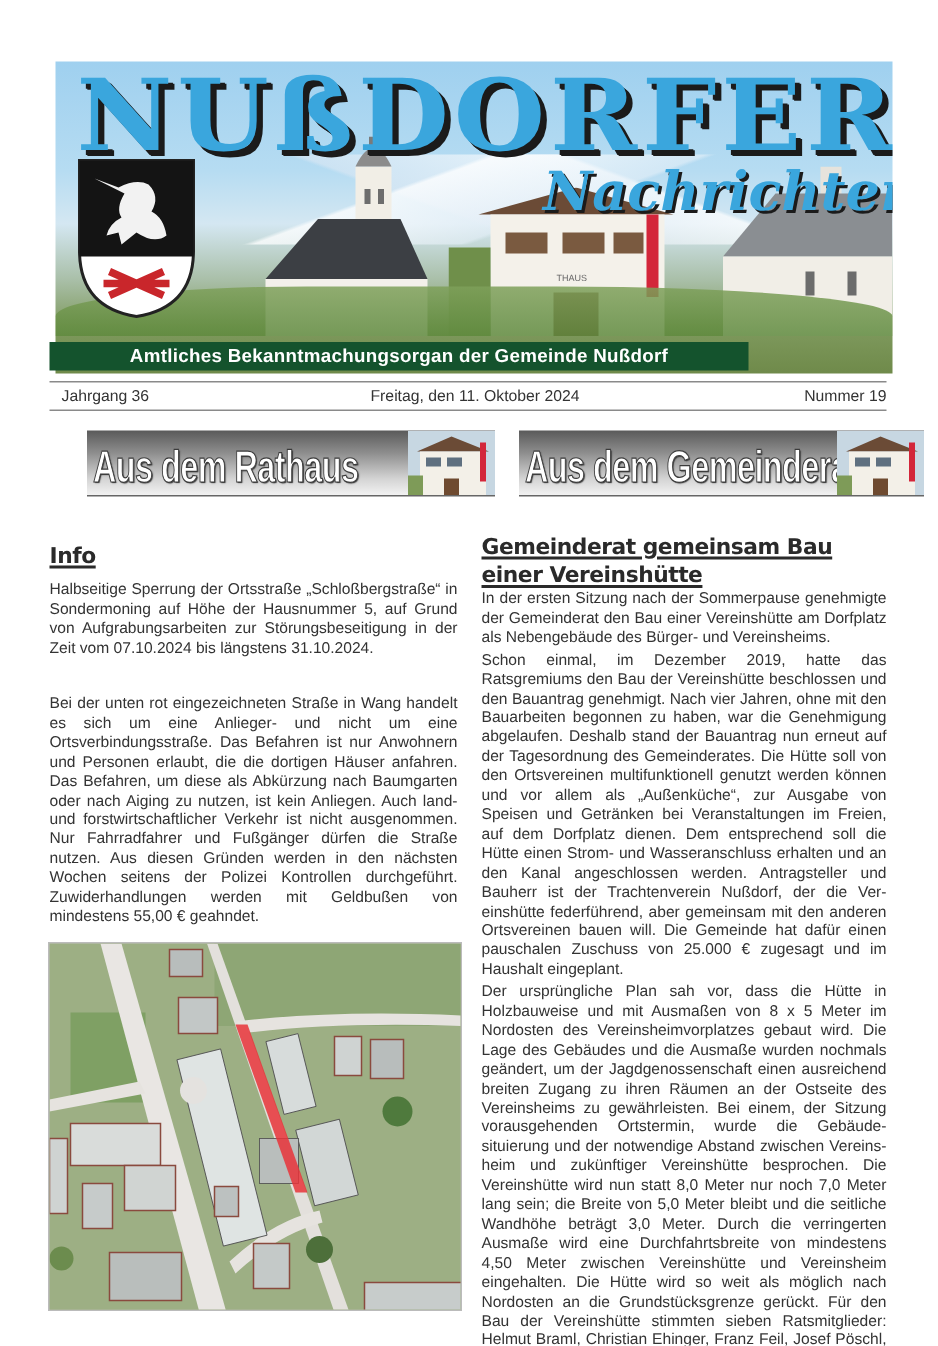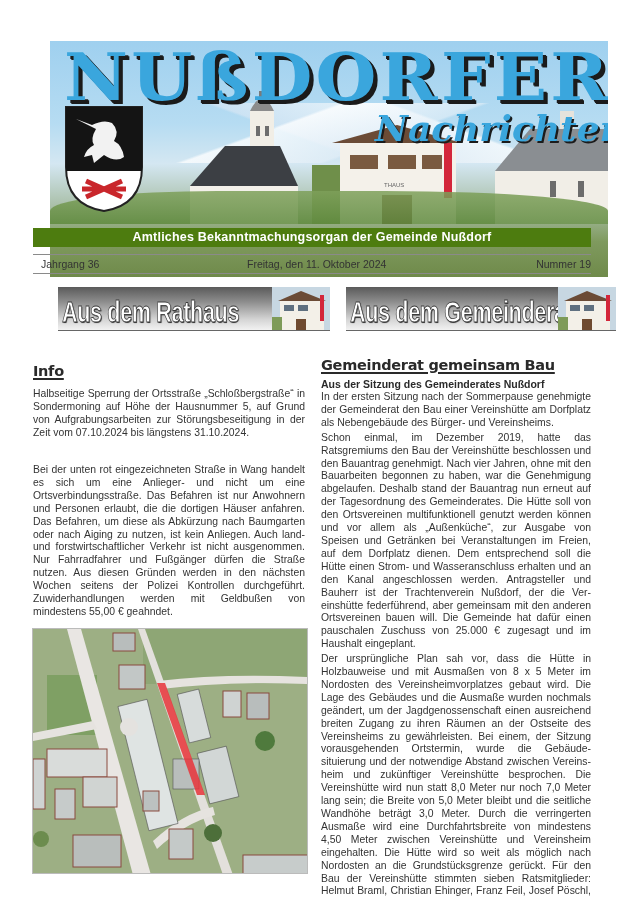--- a/index.html
+++ b/index.html
@@ -1,21 +1,21 @@
 <!DOCTYPE html>
 <html><head>
 <meta charset="utf-8">
 <style>
   * { box-sizing: border-box; margin: 0; padding: 0; }
   html, body { width: 625px; height: 897px; background: #ffffff; overflow: hidden; }
   body { font-family: "Liberation Sans", "DejaVu Sans", sans-serif; color: #2a2a2a; position: relative; }
 
   
   .masthead {
-    position: absolute; left: 50px; top: 41px; width: 558px; height: 236px;
+    position: absolute; left: 37px; top: 41px; width: 558px; height: 208px;
     background: linear-gradient(180deg, #9fd0ef 0%, #b6dcf2 35%, #d4e7f2 52%, #a9bfa8 70%, #7f9a5e 85%, #6f8a4a 100%);
     overflow: hidden;
   }
   .mountains {
     position: absolute; left: 0; top: 62px; width: 558px; height: 60px;
     background:
       linear-gradient(160deg, transparent 40%, rgba(255,255,255,0.75) 41%, rgba(230,240,248,0.6) 60%, transparent 61%),
       linear-gradient(200deg, transparent 30%, rgba(255,255,255,0.7) 31%, rgba(220,232,244,0.6) 55%, transparent 56%);
   }
   .title-main {
@@ -39,22 +39,22 @@
   .townhall { position: absolute; left: 262px; top: 84px; width: 170px; height: 99px; }
   .church-right { position: absolute; left: 440px; top: 70px; width: 118px; height: 113px; }
   .hedge {
     position: absolute; left: 0; top: 150px; width: 558px; height: 33px;
     background: linear-gradient(180deg, #7ea05a, #5f8a3e);
     border-radius: 30% 40% 0 0 / 60% 60% 0 0;
     opacity: 0.85;
   }
 
   .banner {
-    position: absolute; left: 33px; top: 228px; width: 558px; height: 19px;
-    background: #4d7c0f;
+    position: absolute; left: 33px; top: 228px; width: 466px; height: 19px;
+    background: #14532d;
     color: #ffffff; font-weight: bold; font-size: 12.5px;
     text-align: center; line-height: 19px; letter-spacing: 0.2px;
   }
 
   
   .rule { position: absolute; left: 33px; width: 558px; height: 1px; background: #8a8a8a; }
   .issue-line {
     position: absolute; left: 33px; top: 256px; width: 558px; height: 16px;
     font-size: 10.5px; color: #333; line-height: 16px;
   }
@@ -237,18 +237,18 @@
     <circle cx="232" cy="112" r="10" fill="#4f7a3d"></circle>
     <circle cx="180" cy="204" r="9" fill="#4d6f3a"></circle>
     <circle cx="8" cy="210" r="8" fill="#6c8c4e"></circle>
 
     <path d="M124 54 L132 54 L172 166 L164 166 Z" fill="#e8343a" opacity="0.85"></path>
   </svg>
 </div>
 
 <div class="col" style="left:321px; top:356px; width:270px;">
   <div class="h2">Gemeinderat gemeinsam Bau</div>
-  <div class="subhead">Aus der Sitzung des Gemeinderates Nußdorf</div>
+  <div class="h2">einer Vereinshütte</div>
   <div class="p">In der ersten Sitzung nach der Sommerpause genehmigte der Gemeinderat den Bau einer Vereinshütte am Dorfplatz als Nebengebäude des Bürger- und Vereinsheims.</div>
   <div class="p">Schon einmal, im Dezember 2019, hatte das Ratsgremiums den Bau der Vereinshütte beschlossen und den Bauantrag genehmigt. Nach vier Jahren, ohne mit den Bauarbeiten begonnen zu haben, war die Genehmigung abgelaufen. Des­halb stand der Bauantrag nun erneut auf der Tagesordnung des Gemeinderates. Die Hütte soll von den Ortsvereinen multifunktionell genutzt werden können und vor allem als „Außenküche“, zur Ausgabe von Speisen und Getränken bei Veranstaltungen im Freien, auf dem Dorfplatz dienen. Dem ent­sprechend soll die Hütte einen Strom- und Wasseranschluss erhalten und an den Kanal angeschlossen werden. Antrag­steller und Bauherr ist der Trachtenverein Nußdorf, der die Ver­einshütte federführend, aber gemeinsam mit den anderen Orts­vereinen bauen will. Die Gemeinde hat dafür einen pauschalen Zuschuss von 25.000 € zugesagt und im Haushalt eingeplant.</div>
   <div class="p">Der ursprüngliche Plan sah vor, dass die Hütte in Holzbauweise und mit Ausmaßen von 8 x 5 Meter im Nordosten des Vereins­heimvorplatzes gebaut wird. Die Lage des Gebäudes und die Ausmaße wurden nochmals geändert, um der Jagdgenossen­schaft einen ausreichend breiten Zugang zu ihren Räumen an der Ostseite des Vereinsheims zu gewährleisten. Bei einem, der Sitzung vorausgehenden Ortstermin, wurde die Gebäude­situierung und der notwendige Abstand zwischen Vereins­heim und zukünftiger Vereinshütte besprochen. Die Vereins­hütte wird nun statt 8,0 Meter nur noch 7,0 Meter lang sein; die Breite von 5,0 Meter bleibt und die seitliche Wandhöhe beträgt 3,0 Meter. Durch die verringerten Ausmaße wird eine Durch­fahrtsbreite von mindestens 4,50 Meter zwischen Vereinshütte und Vereinsheim eingehalten. Die Hütte wird so weit als mög­lich nach Nordosten an die Grundstücksgrenze gerückt. Für den Bau der Vereinshütte stimmten sieben Ratsmitglieder: Helmut Braml, Christian Ehinger, Franz Feil, Josef Pöschl, Franz Purzeller, Peter Volk und Bürgermeister Toni Wimmer. Gerhard Lackner war dagegen. Nur acht der eigentlich 15 Mitglieder des Gemeinderates waren bei der Sitzung anwesend, dennoch war die Beschlussfähigkeit gegeben. Mit der Genehmigung des Bauantrages erteilte das Ratsgremium eine Befreiung von den Festsetzungen des Bebauungsplanes Nußdorf-Ortsmitte, wegen einer geringfügigen Überschreitung des Baufensters.</div>
 
 </div>
 
 </body></html>

